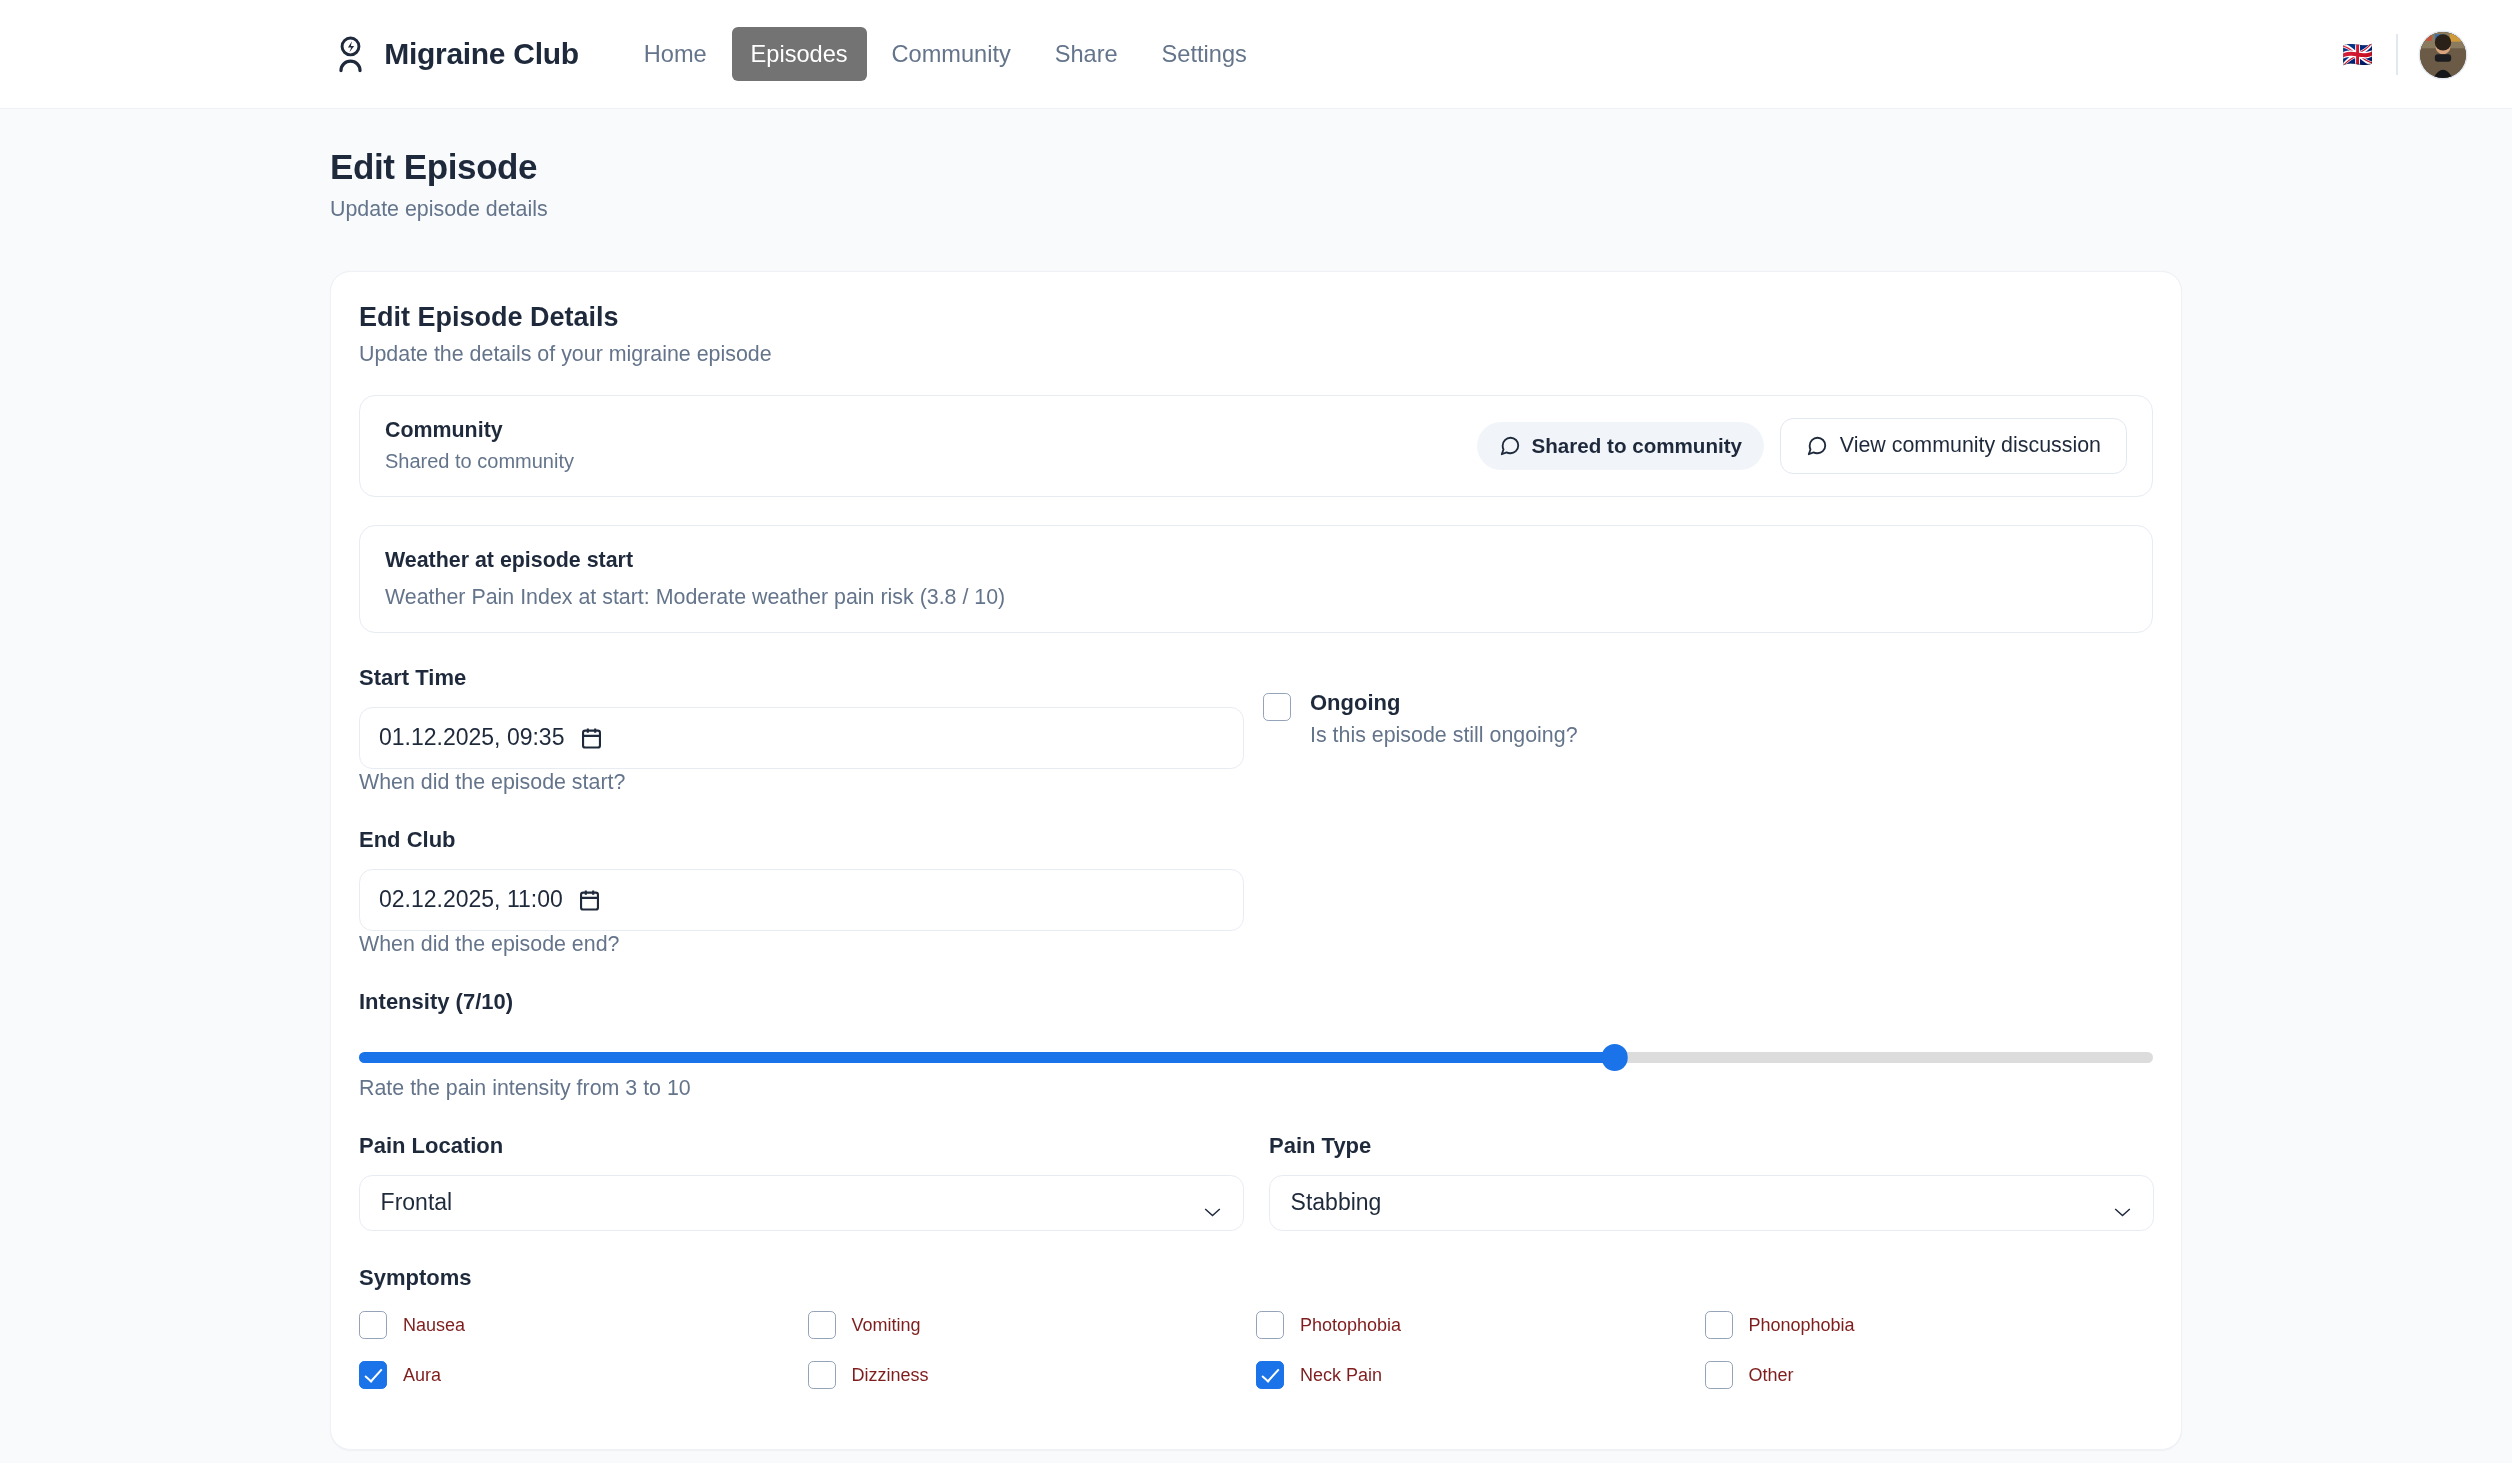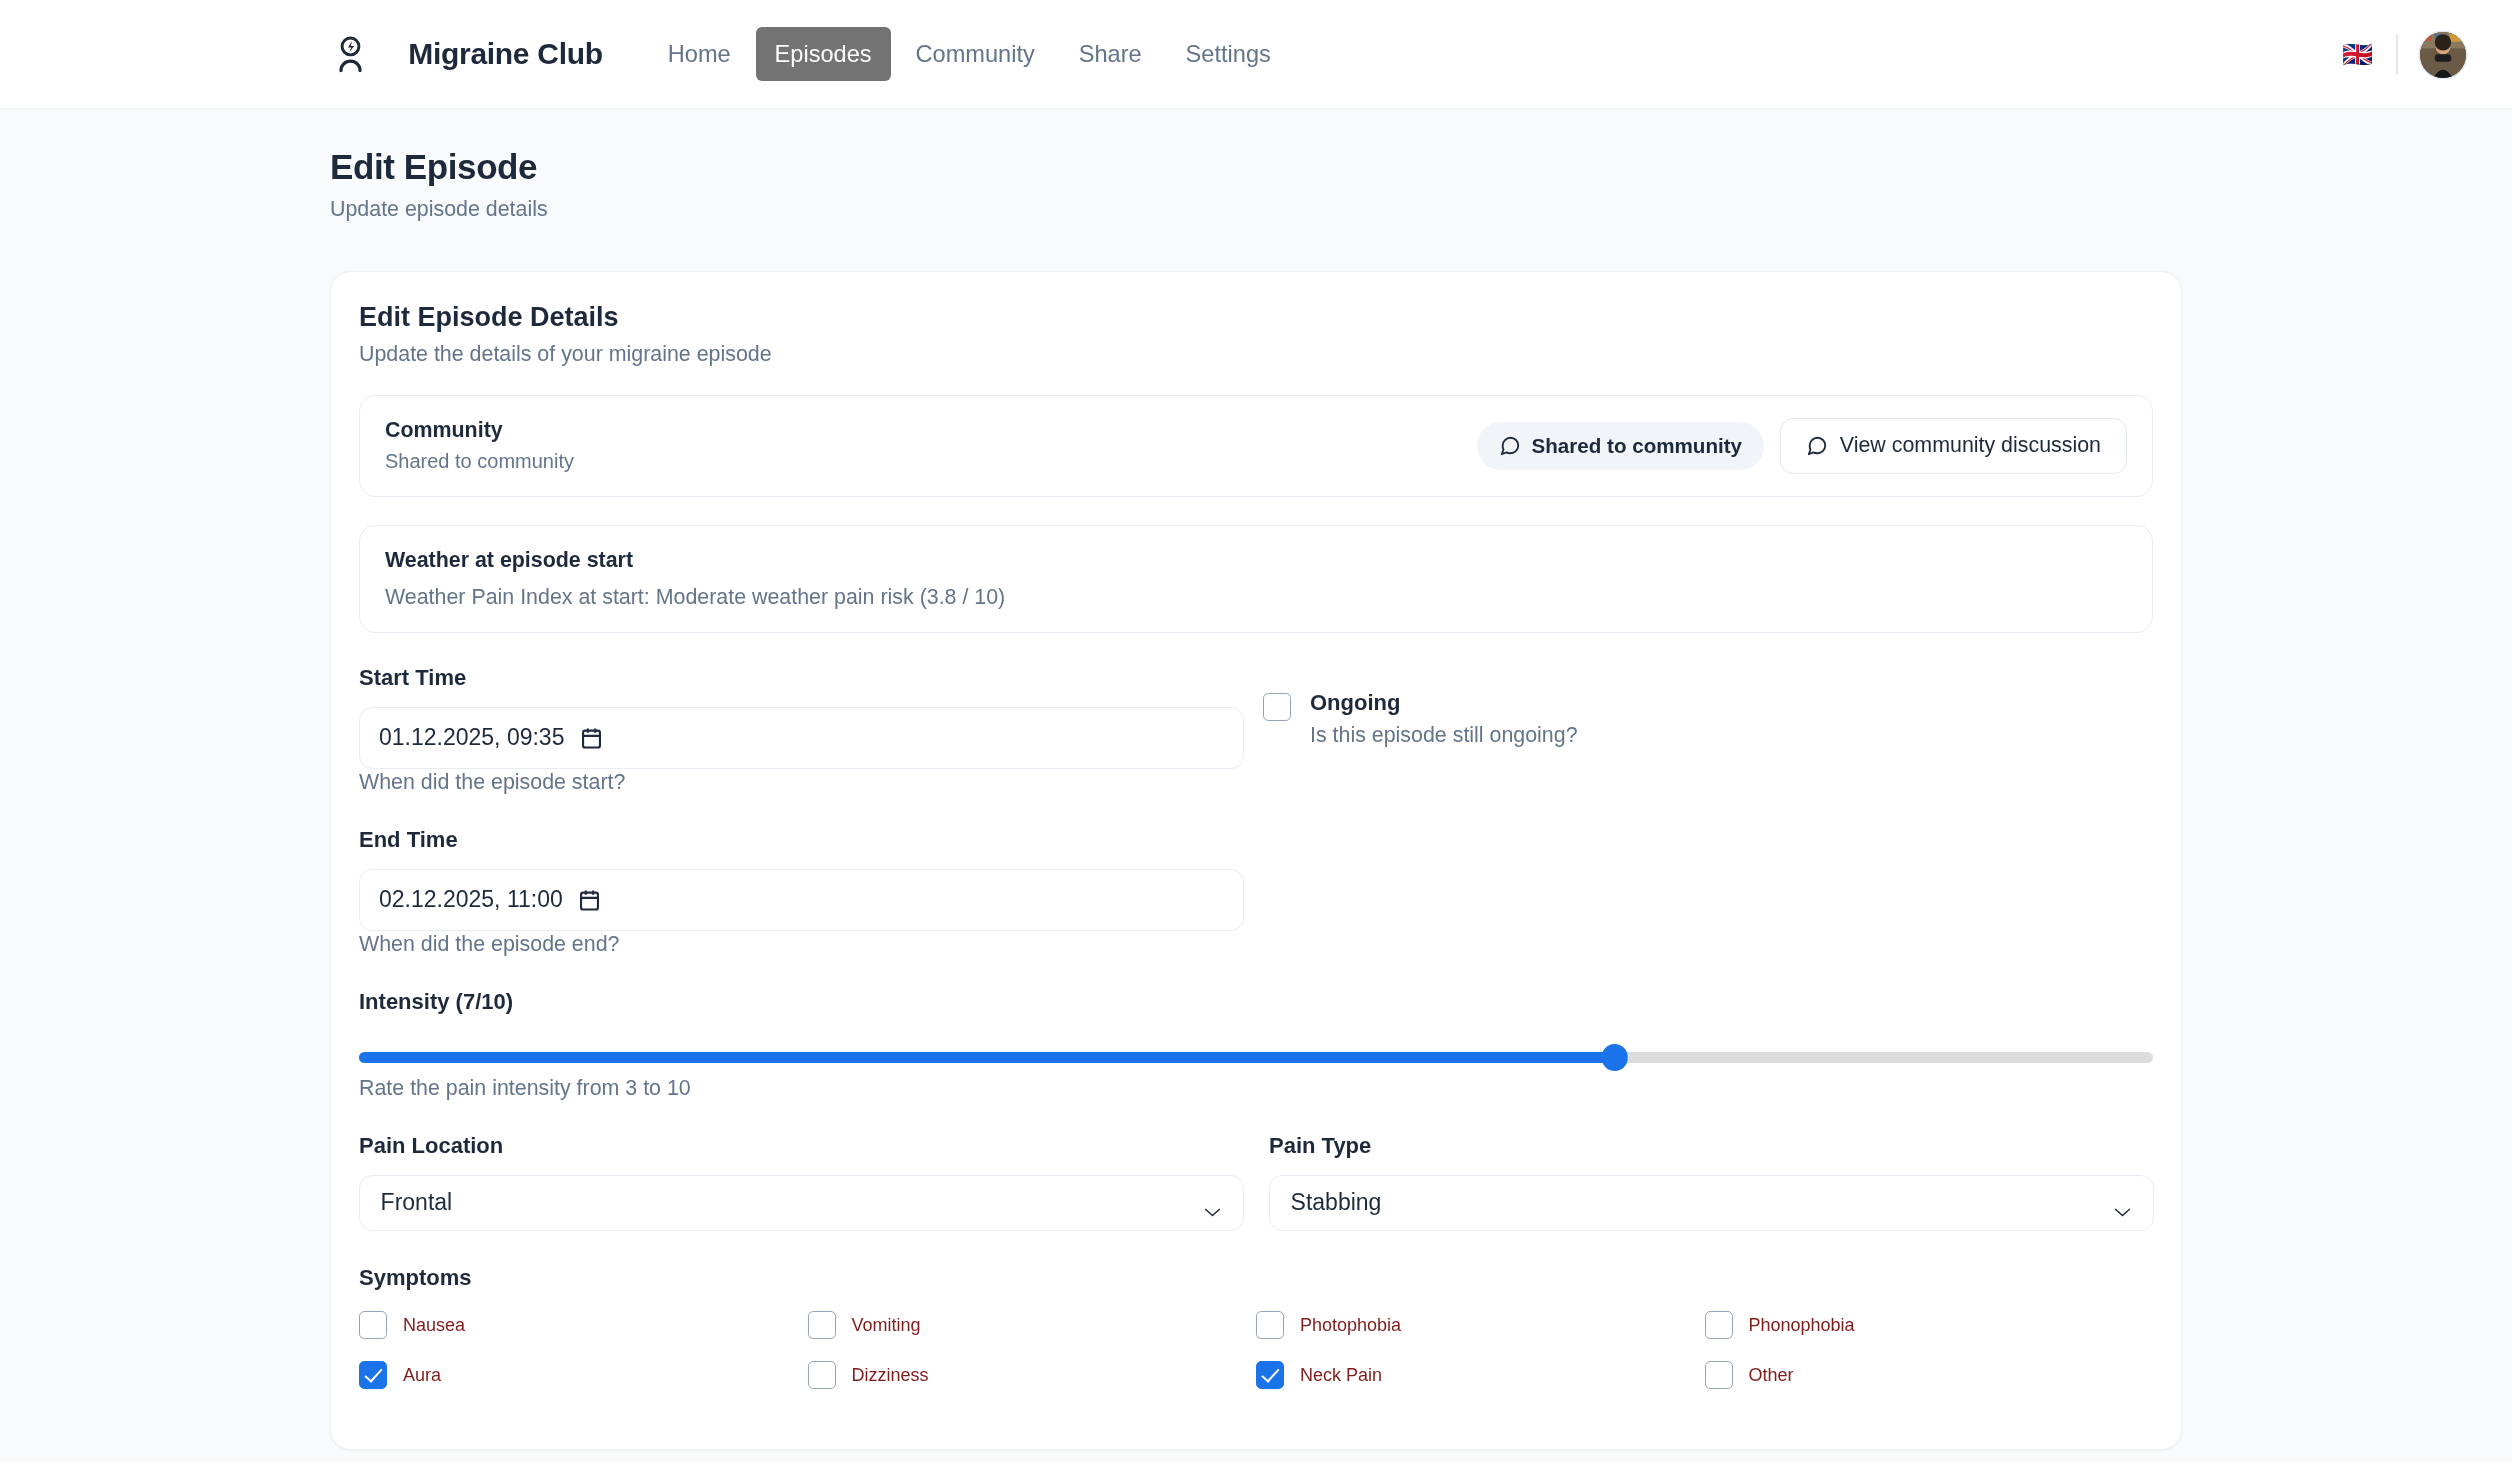--- a/index.html
+++ b/index.html
@@ -20,21 +20,21 @@
     align-items: center;
     padding: 0 46px 0 0;
     position: relative;
   }
   .brand {
     display: flex; align-items: center; gap: 13.3px;
     margin-left: 330px;
   }
   .brand-logo { width: 41px; height: 41px; display: block; }
   .brand-name {
-    font-size: 30px; font-weight: 700; letter-spacing: -0.3px; color: #1e293b; margin-left: 24px;
+    font-size: 30px; font-weight: 700; letter-spacing: -0.3px; color: #1e293b;
   }
   .nav { display: flex; align-items: center; gap: 5.9px; margin-left: 46px; }
   .nav-item {
     font-size: 23.6px;
     color: #64748b;
     padding: 13.3px 19px;
     border-radius: 13.3px;
     white-space: nowrap;
     cursor: pointer;
   }
@@ -293,21 +293,21 @@
           <span class="cbox"></span>
           <div>
             <div class="cb-title">Ongoing</div>
             <div class="cb-sub">Is this episode still ongoing?</div>
           </div>
         </div>
       </div>
     </div>
 
     <div class="field">
-      <div class="label">End Time</div>
+      <div class="label">End Club</div>
       <div class="input">
         <span>02.12.2025, 11:00</span>
         <span class="cal-icon">
           <svg class="cal-icon" viewBox="0 0 18 20" fill="none" stroke="#1e293b" stroke-width="2">
             <rect x="1" y="3" width="16" height="16" rx="2"></rect>
             <path d="M1 8h16M5.5 1v4M12.5 1v4"></path>
           </svg>
         </span>
       </div>
       <div class="hint">When did the episode end?</div>

